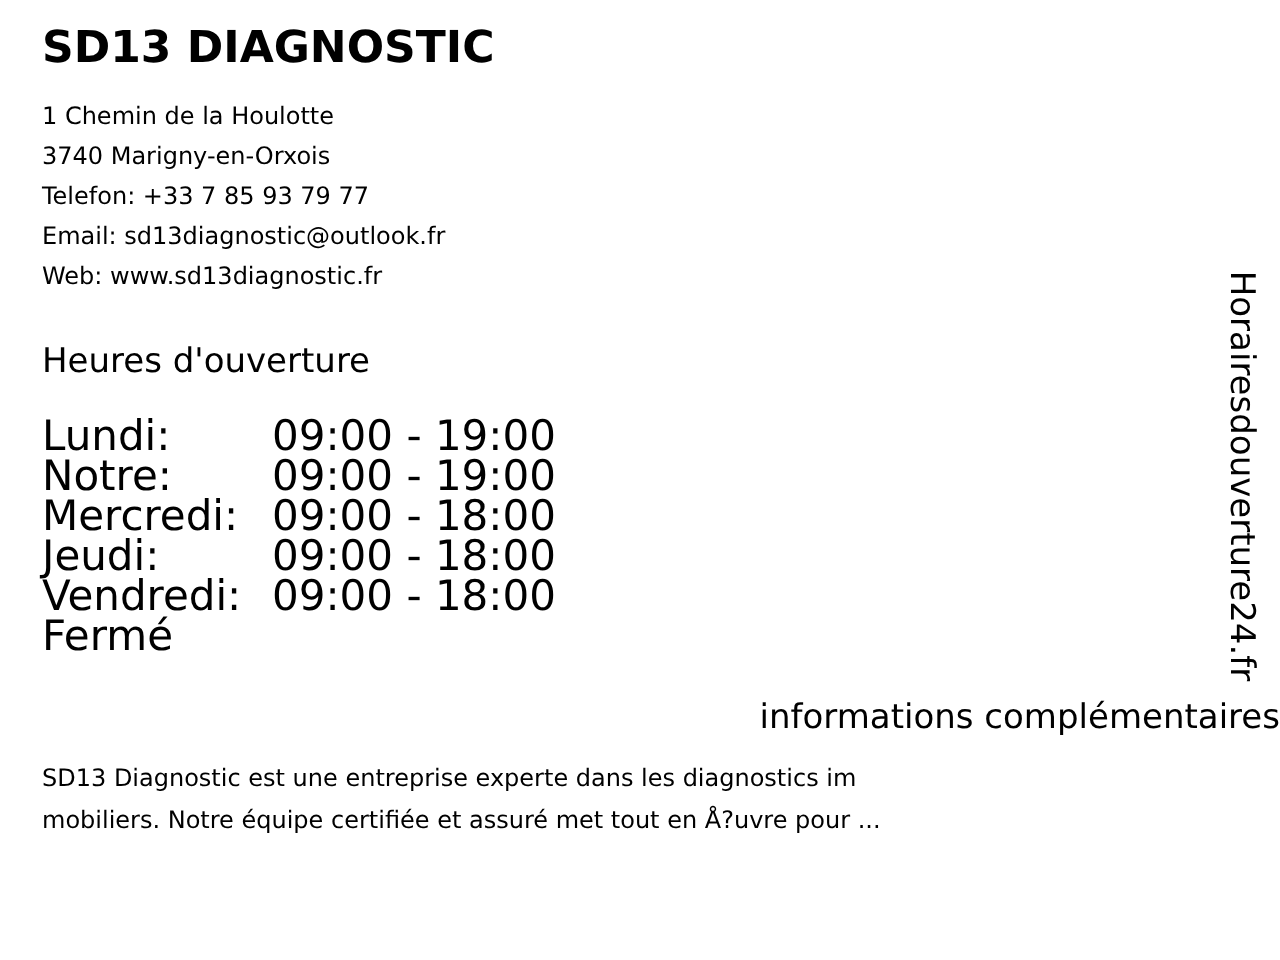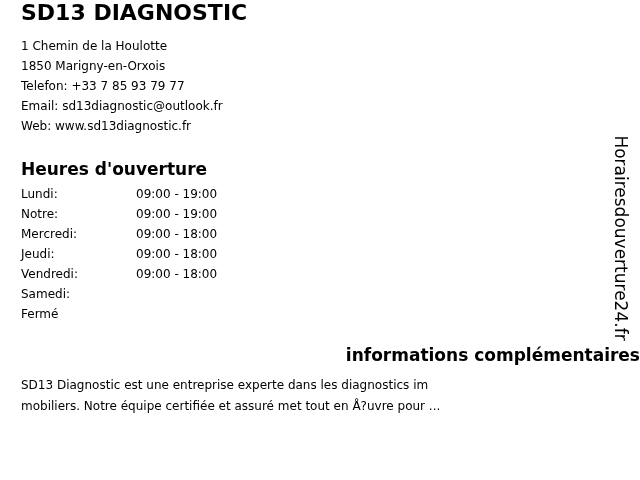--- a/index.html
+++ b/index.html
@@ -9,50 +9,50 @@
   }
   .page {
     position: relative;
     width: 640px;
     height: 480px;
     background: #ffffff;
     color: #000000;
     font-family: "DejaVu Sans", "Liberation Sans", sans-serif;
     overflow: hidden;
     box-sizing: border-box;
-    padding: 0 0 0 21px;
+    padding: 12px 0 0 21px;
   }
   .title {
     font-size: 22px;
     font-weight: bold;
     line-height: 26px;
     margin: 0;
     white-space: nowrap;
   }
   .contact {
     margin-top: 10px;
     font-size: 12px;
     line-height: 20px;
   }
   .contact div {
     white-space: nowrap;
   }
   .section-heading {
     font-size: 17px;
-    font-weight: bold;
+    font-weight: normal;
     line-height: 22px;
     margin: 0;
     white-space: nowrap;
   }
   .hours-heading {
     margin-top: 22px;
   }
   .hours {
-    margin-top: 4px;
-    font-size: 12px;
+    margin-top: 16px;
+    font-size: 21px;
     line-height: 20px;
   }
   .hours-row {
     display: flex;
   }
   .hours-day {
     width: 115px;
     flex: 0 0 115px;
     white-space: nowrap;
   }
@@ -84,21 +84,21 @@
 </style>
 </head>
 <body>
 
 <div class="page">
 
   <h1 class="title">SD13 DIAGNOSTIC</h1>
 
   <div class="contact">
     <div>1 Chemin de la Houlotte</div>
-    <div>1850 Marigny-en-Orxois</div>
+    <div>3740 Marigny-en-Orxois</div>
     <div>Telefon: +33 7 85 93 79 77</div>
     <div>Email: sd13diagnostic@outlook.fr</div>
     <div>Web: www.sd13diagnostic.fr</div>
   </div>
 
   <h2 class="section-heading hours-heading">Heures d'ouverture</h2>
 
   <div class="hours">
     <div class="hours-row">
       <span class="hours-day">Lundi:</span>
@@ -114,21 +114,20 @@
     </div>
     <div class="hours-row">
       <span class="hours-day">Jeudi:</span>
       <span class="hours-time">09:00 - 18:00</span>
     </div>
     <div class="hours-row">
       <span class="hours-day">Vendredi:</span>
       <span class="hours-time">09:00 - 18:00</span>
     </div>
     <div class="hours-row">
-      <span class="hours-day">Samedi:</span>
     </div>
     <div class="hours-row">
       <span class="hours-time">Fermé</span>
     </div>
   </div>
 
   <h2 class="section-heading info-heading">informations complémentaires</h2>
 
   <div class="description">
     <div>SD13 Diagnostic est une entreprise experte dans les diagnostics im</div>

